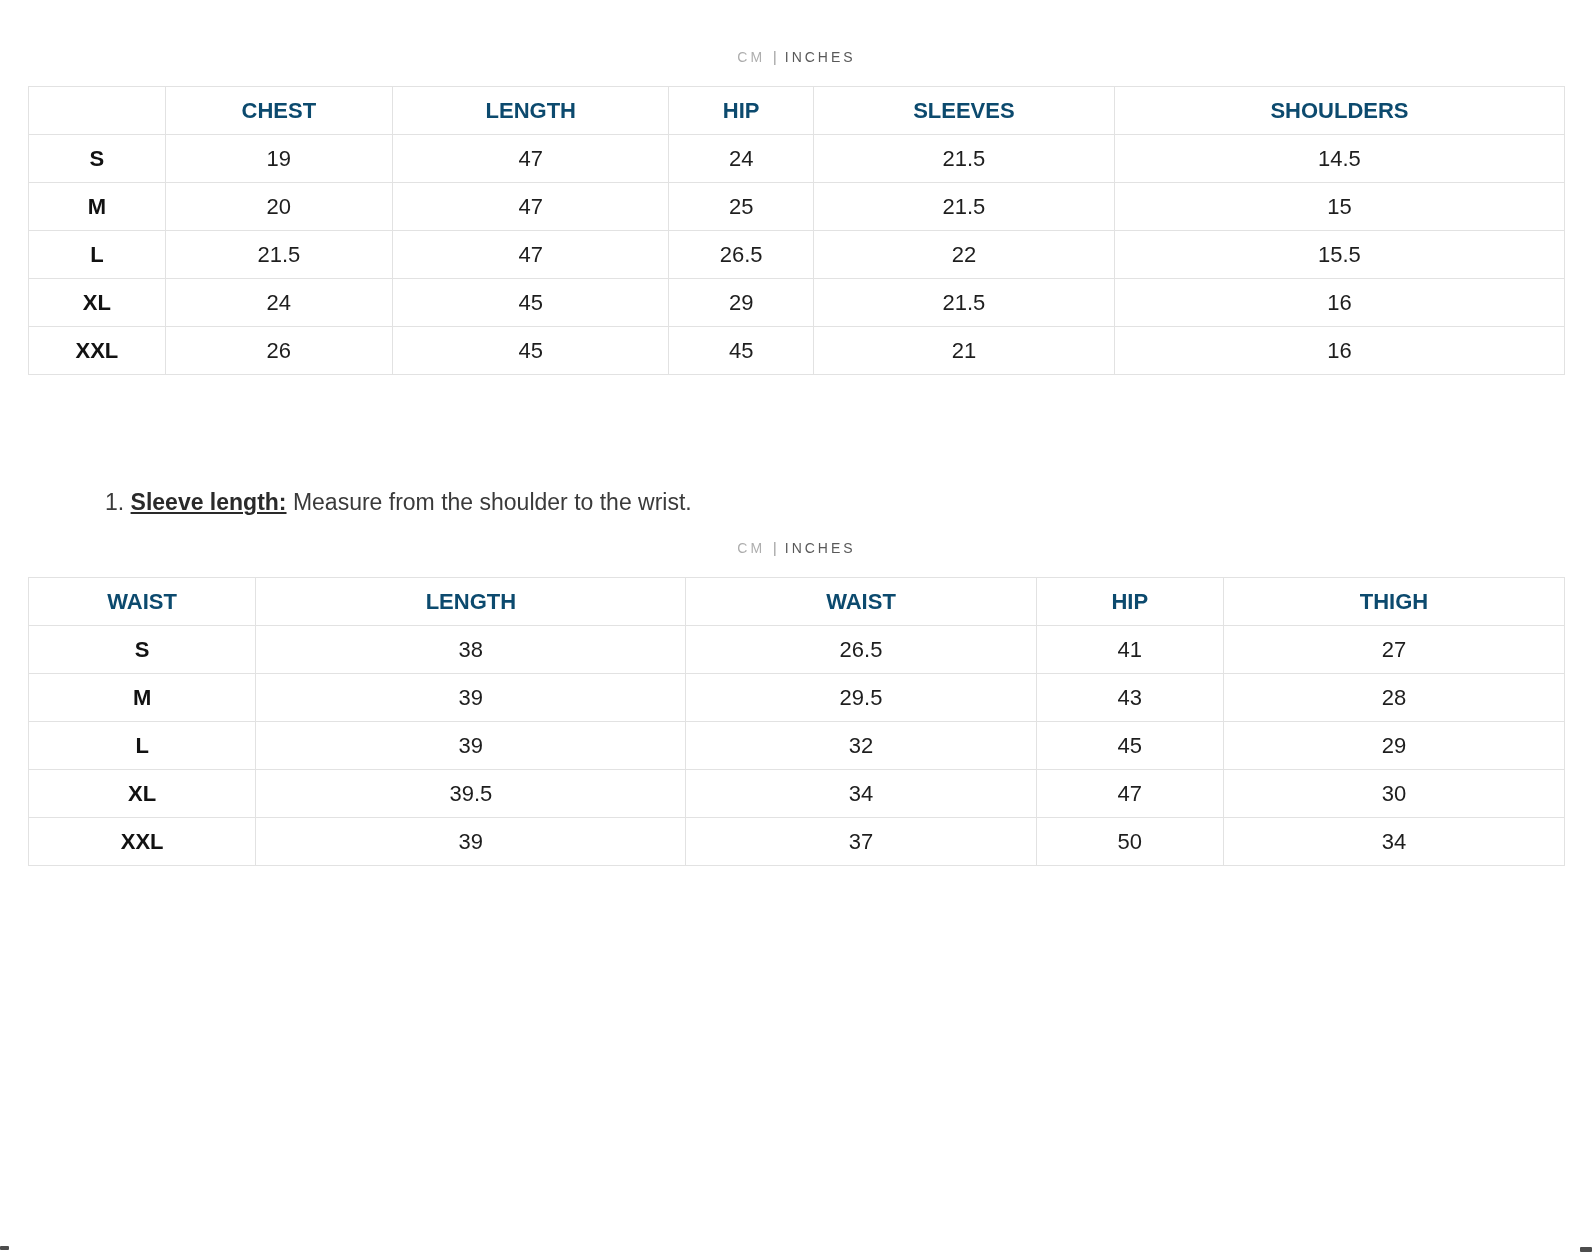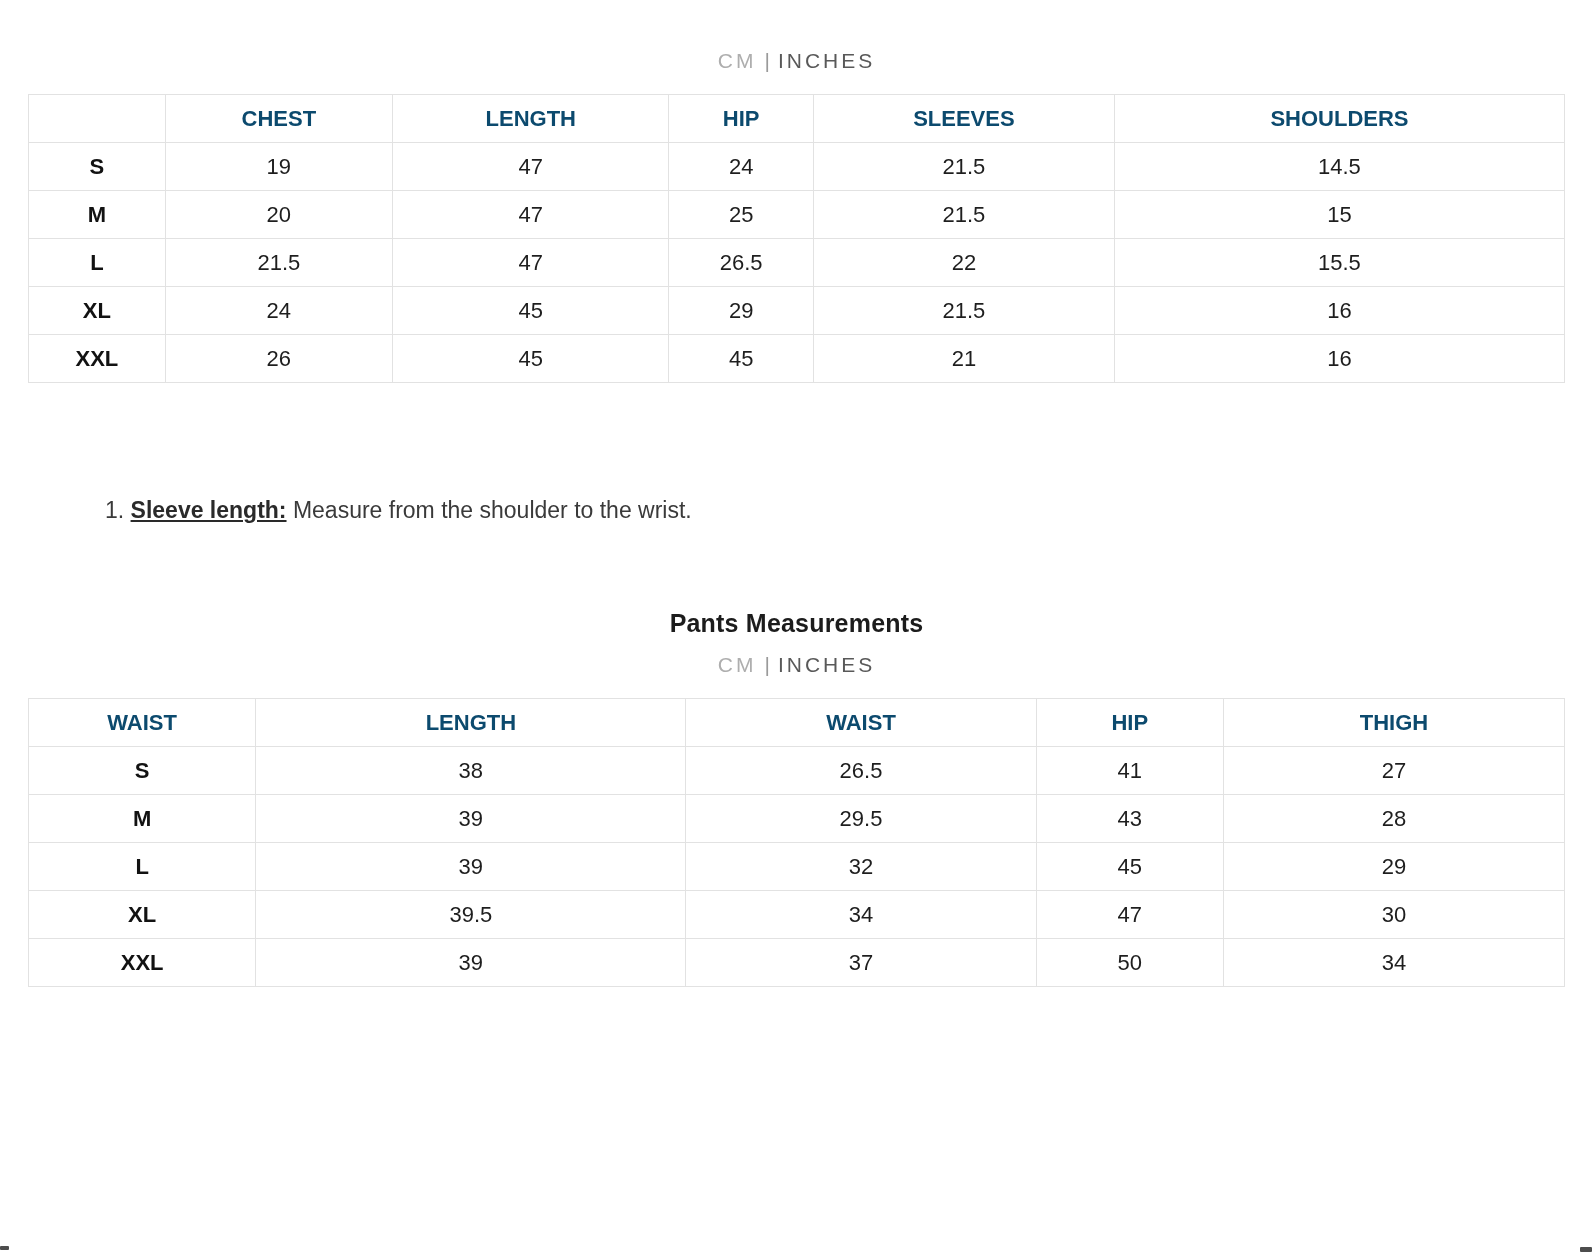--- a/index.html
+++ b/index.html
@@ -2,21 +2,21 @@
 <html><head>
 <meta charset="utf-8">
 <style>
   html,body{margin:0;padding:0;background:#ffffff;}
   body{width:1592px;font-family:"Liberation Sans",sans-serif;color:#1b1b1b;}
   .page{position:relative;width:1592px;height:1252px;box-sizing:border-box;
         padding:34px 27px 0 28px;overflow:hidden;background:#ffffff;}
 
   .section-title{margin:0;text-align:center;font-size:25px;font-weight:700;
                  color:#1c1c1c;letter-spacing:.2px;}
-  .unit-toggle{margin-top:15px;text-align:center;font-size:21px;}
+  .unit-toggle{margin-top:15px;text-align:center;font-size:14px;}
   .unit{cursor:pointer;letter-spacing:3px;}
   .unit-cm{color:#aeaeae;}
   .unit-divider{color:#9a9a9a;margin:0 8px;letter-spacing:0;}
   .unit-inches{color:#595959;}
 
   table.size-table{width:100%;border-collapse:collapse;margin-top:21px;table-layout:fixed;}
   .size-table th,.size-table td{border:1px solid #e2e2e2;height:47px;padding:0;
       text-align:center;vertical-align:middle;font-size:22px;font-weight:400;color:#1e1e1e;}
   .size-table th{font-weight:700;color:#0c4a6e;}
   .size-table td.size-cell{font-weight:700;color:#121212;}
@@ -108,21 +108,20 @@
 
   <div class="instructions">
     <div class="instr">
       <span class="i-num">1.</span>
       <span class="i-label">Sleeve length:</span>
       <span class="i-text">Measure from the shoulder to the wrist.</span>
     </div>
   </div>
 
   <section>
-    <h2 class="section-title pants-title">Pants Measurements</h2>
 
     <div class="unit-toggle">
       <span class="unit unit-cm">CM</span><span class="unit-divider">|</span><span class="unit unit-inches">INCHES</span>
     </div>
 
     <table class="size-table">
       <colgroup>
         <col style="width:14.8%">
           <col style="width:28%">
           <col style="width:22.8%">

